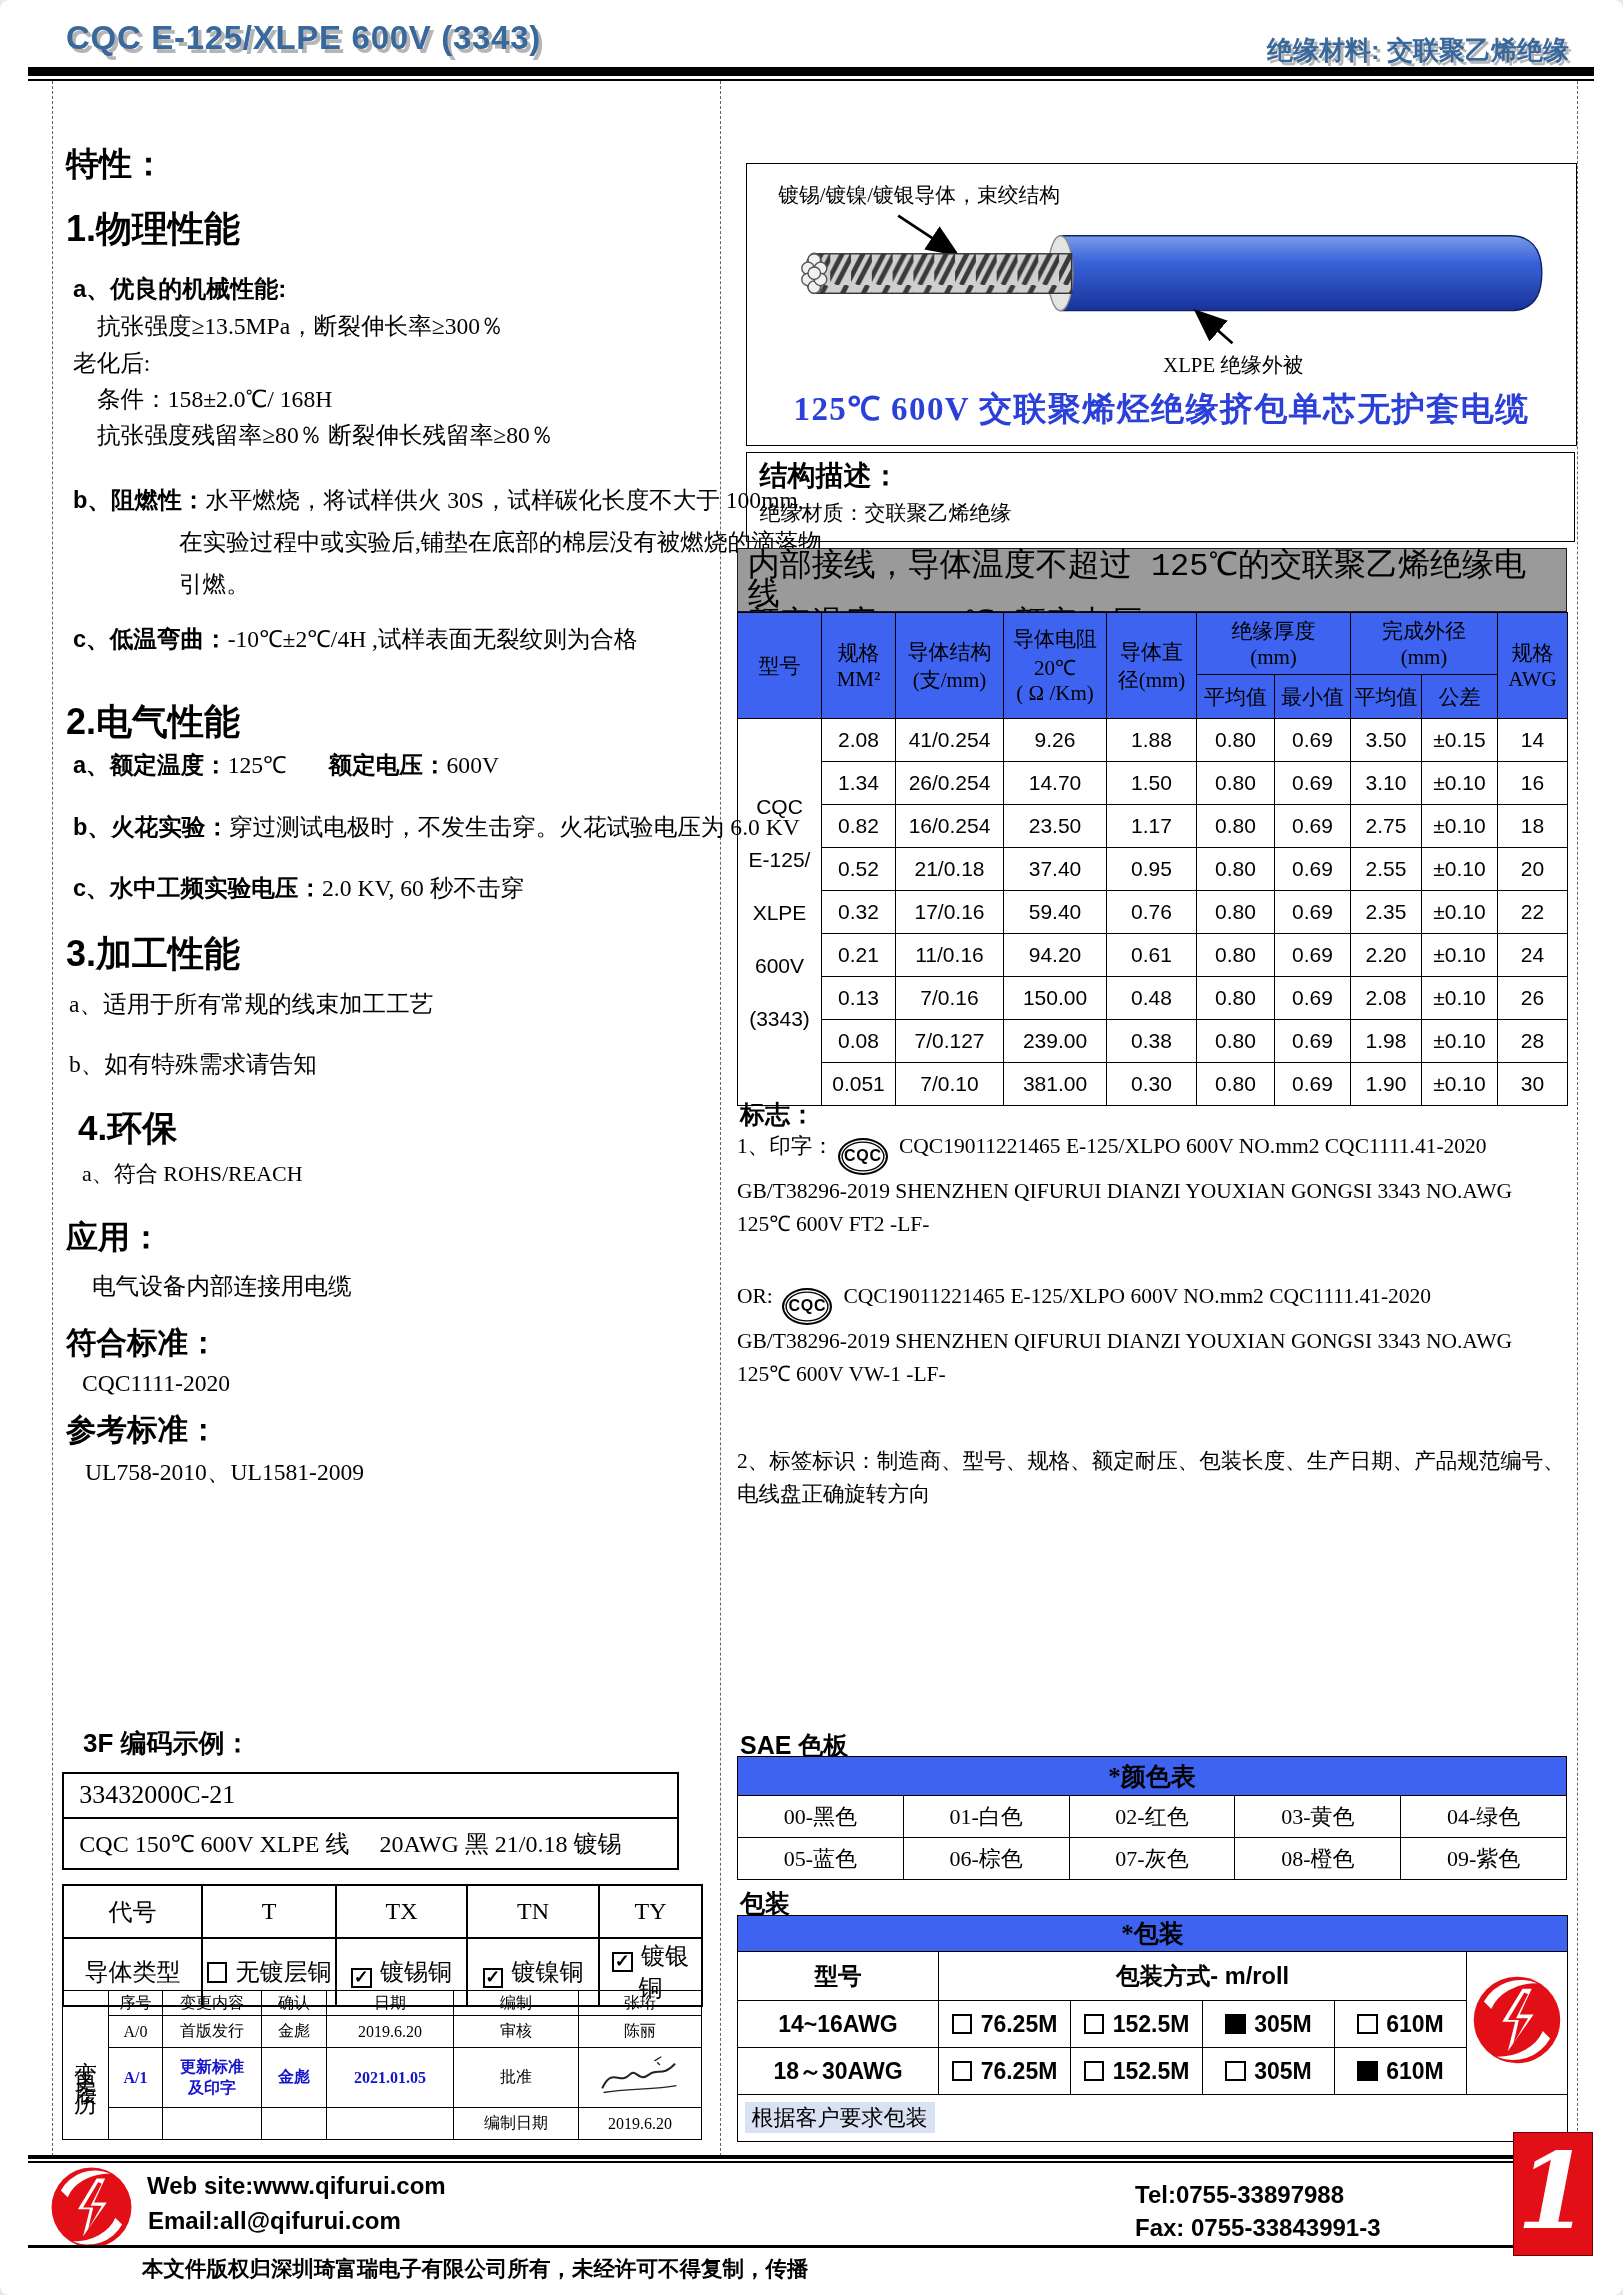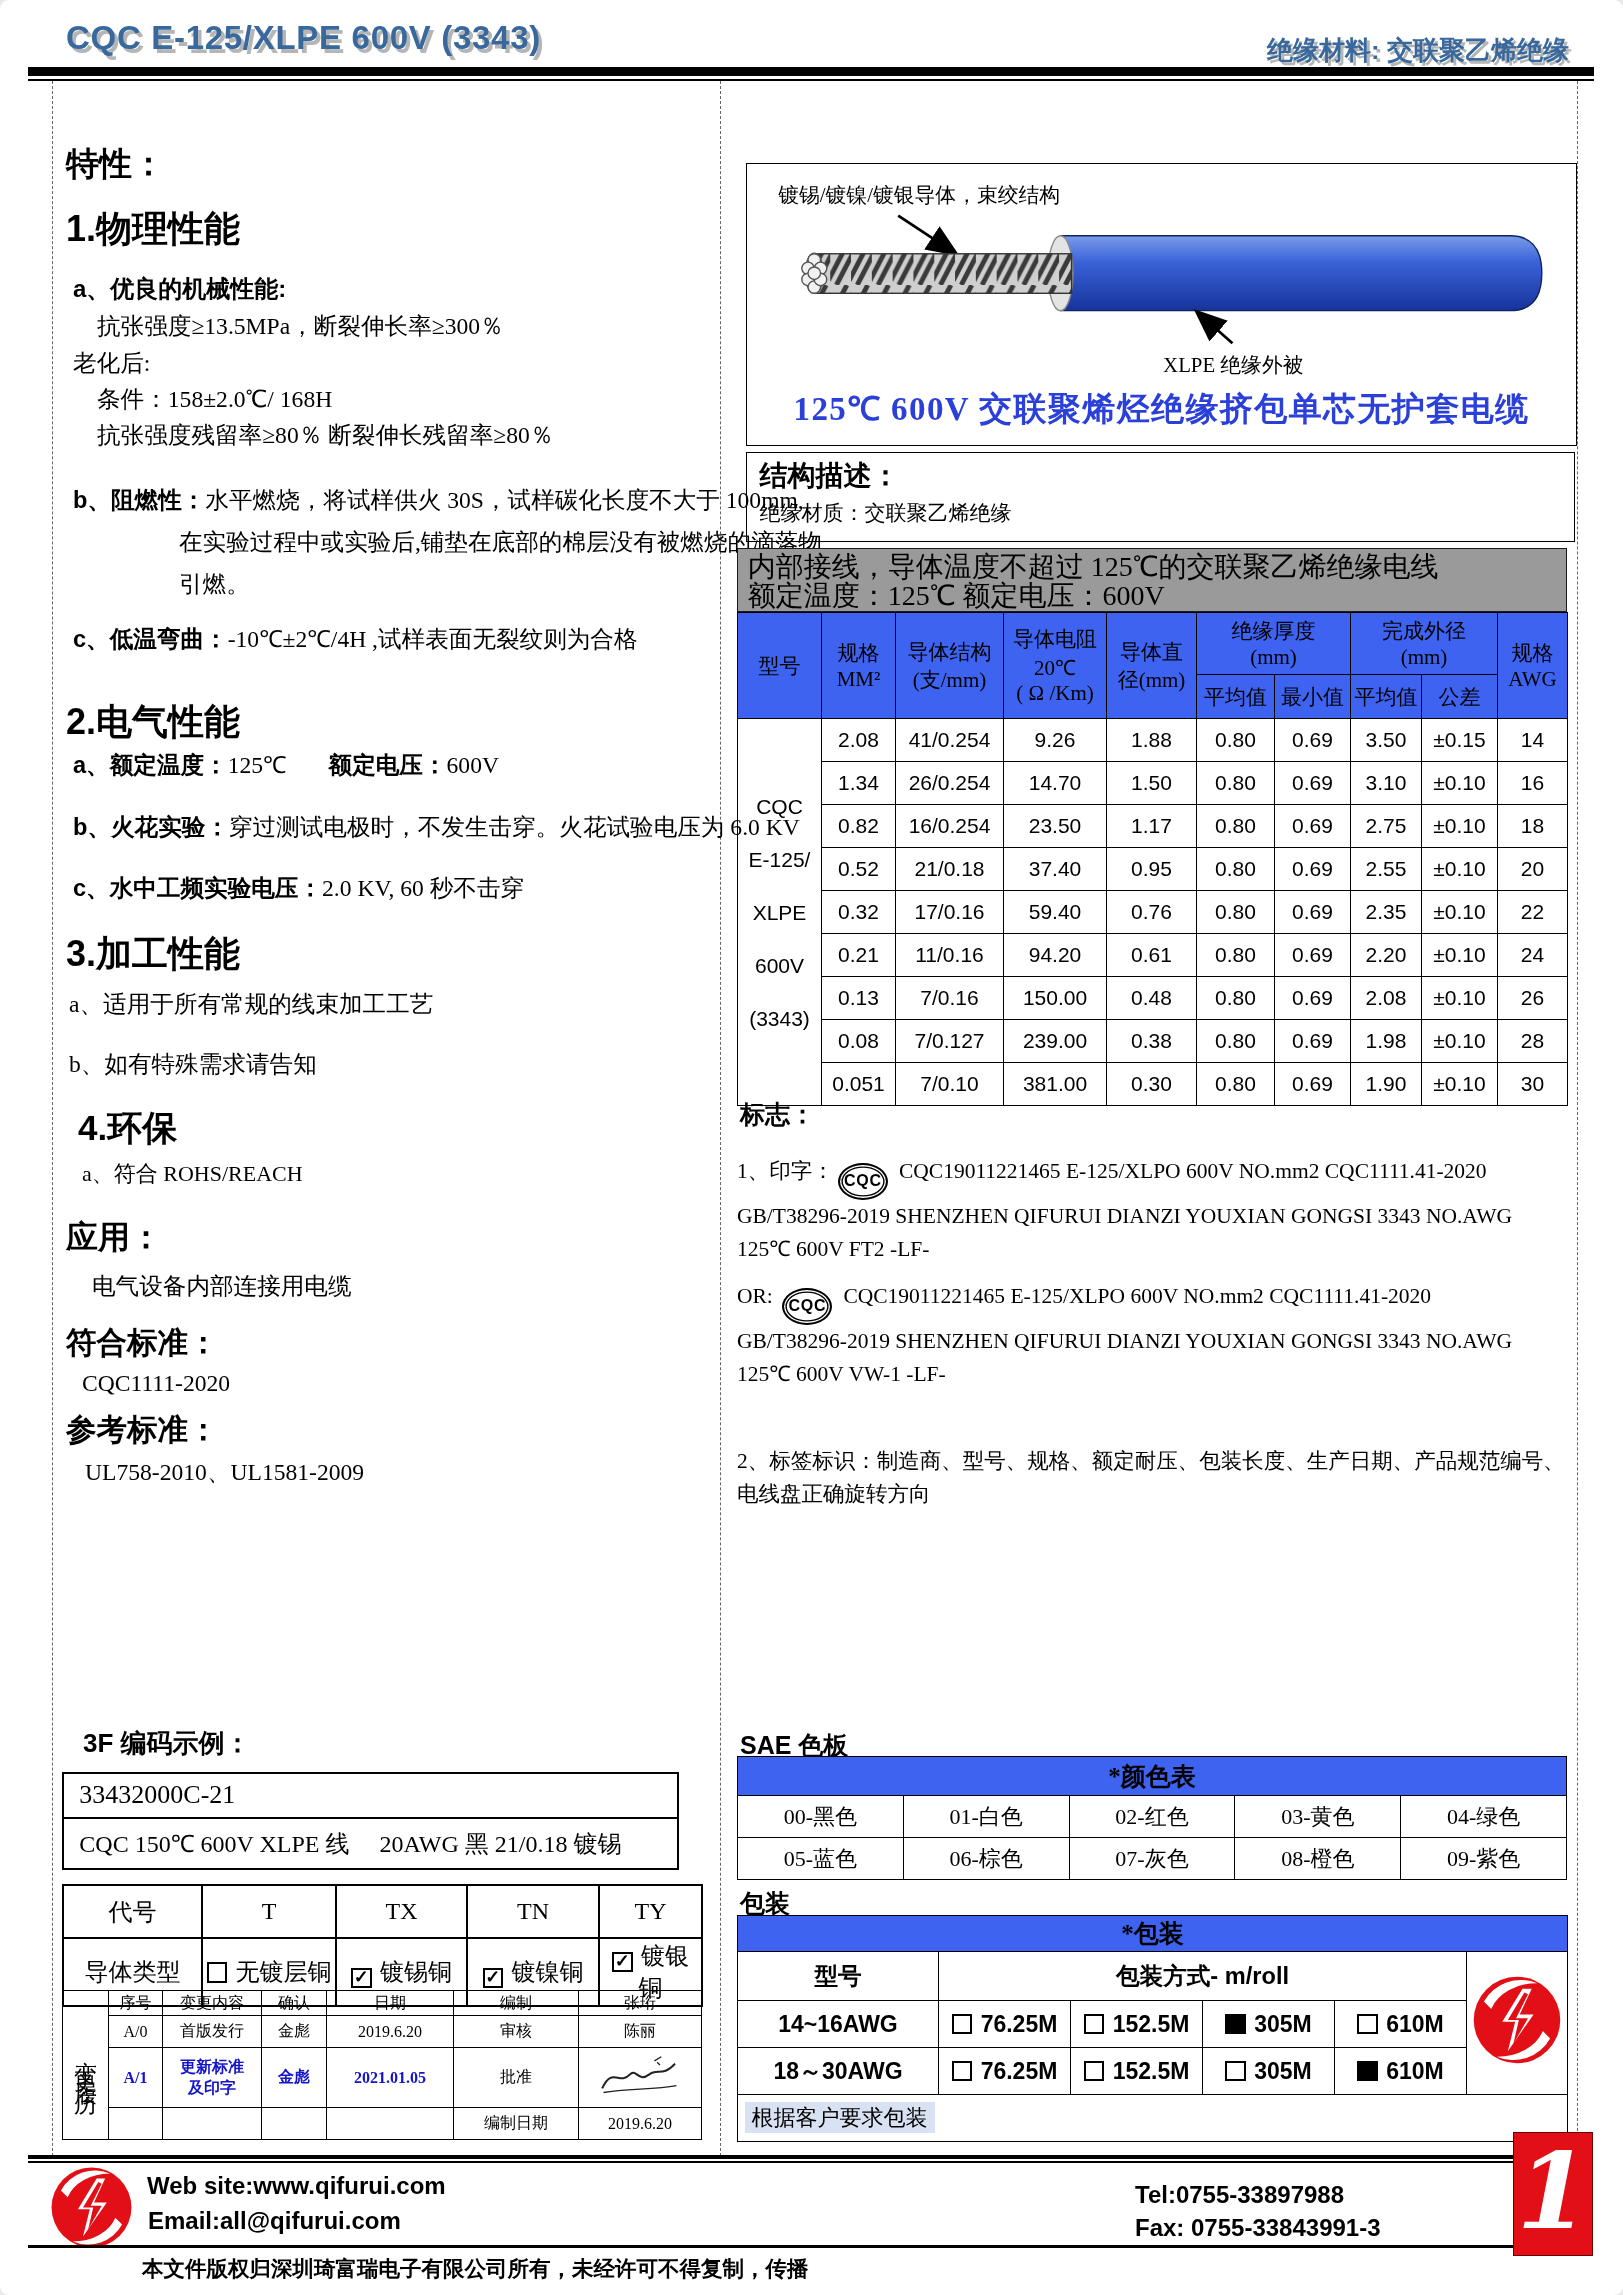--- a/index.html
+++ b/index.html
@@ -40,21 +40,21 @@
   .rev-tbl td.blue{color:var(--revision-blue);font-weight:bold;}
   
   .diagram-box{position:absolute;left:746px;top:163px;width:829px;height:281px;border:1.4px solid #000;}
   .diagram-title{position:absolute;left:0;top:221px;width:100%;text-align:center;
       font-size:33px;font-weight:bold;color:var(--title-blue);font-family:"Liberation Serif",serif;letter-spacing:1.4px;}
   .struct-box{position:absolute;left:746px;top:452px;width:829px;height:90px;border:1.4px solid #000;box-sizing:border-box;padding:4.2px 12.5px;}
   .struct-h{font-size:28px;font-weight:bold;}
   .struct-l{font-size:21px;font-family:"Liberation Serif",serif;margin-top:4.2px;}
   .banner{position:absolute;left:737px;top:548px;width:830px;box-sizing:border-box;height:64px;
           background:var(--banner-gray);border:1.4px solid #1a1a1a;padding:2.8px 9.7px;}
-  .banner div{font-size:28px;font-family:Liberation Serif, serif;line-height:29px;}
+  .banner div{font-size:32px;font-family:Liberation Mono, monospace;line-height:29px;}
   
   .spec-tbl{position:absolute;left:737px;top:612px;width:830px;}
   .spec-tbl th{background:var(--table-header-blue);border:1.4px solid #000;font-weight:normal;
                font-size:21px;font-family:"Liberation Serif",serif;white-space:pre-line;text-align:center;}
   .spec-tbl thead tr:first-child{height:62px;}
   .spec-tbl thead tr:last-child{height:44px;}
   .spec-tbl td{border:1.4px solid #000;text-align:center;font-size:21px;height:40px;}
   .spec-tbl td.model-cell{white-space:pre-line;line-height:53px;font-size:21px;}
   
   .mark-h{position:absolute;left:740px;top:1098px;font-size:25px;font-weight:bold;font-family:"Liberation Serif",serif;}
@@ -433,21 +433,21 @@
           <td>0.80</td>
           <td>0.69</td>
           <td>1.90</td>
           <td>±0.10</td>
           <td>30</td>
         </tr>
       </tbody>
   </table>
 
   <div class="mark-h">标志：</div>
-  <p class="mark-p" style="top:1155px">
+  <p class="mark-p" style="top:1130px">
     <span>1、印字：</span><span class="cqc-badge">CQC</span><span class="pre">CQC19011221465  E-125/XLPO  600V  NO.mm2  CQC1111.41-2020
 GB/T38296-2019 SHENZHEN QIFURUI DIANZI YOUXIAN GONGSI      3343 NO.AWG
 125℃  600V FT2 -LF-</span>
   </p>
   <p class="mark-p" style="top:1280px">
     <span>OR:</span> <span class="cqc-badge">CQC</span><span class="pre">CQC19011221465   E-125/XLPO   600V   NO.mm2   CQC1111.41-2020
 GB/T38296-2019 SHENZHEN QIFURUI DIANZI YOUXIAN GONGSI      3343 NO.AWG
 125℃  600V VW-1 -LF-</span>
   </p>
   <p class="mark-p" style="top:1445px">2、标签标识：制造商、型号、规格、额定耐压、包装长度、生产日期、产品规范编号、电线盘正确旋转方向</p>

